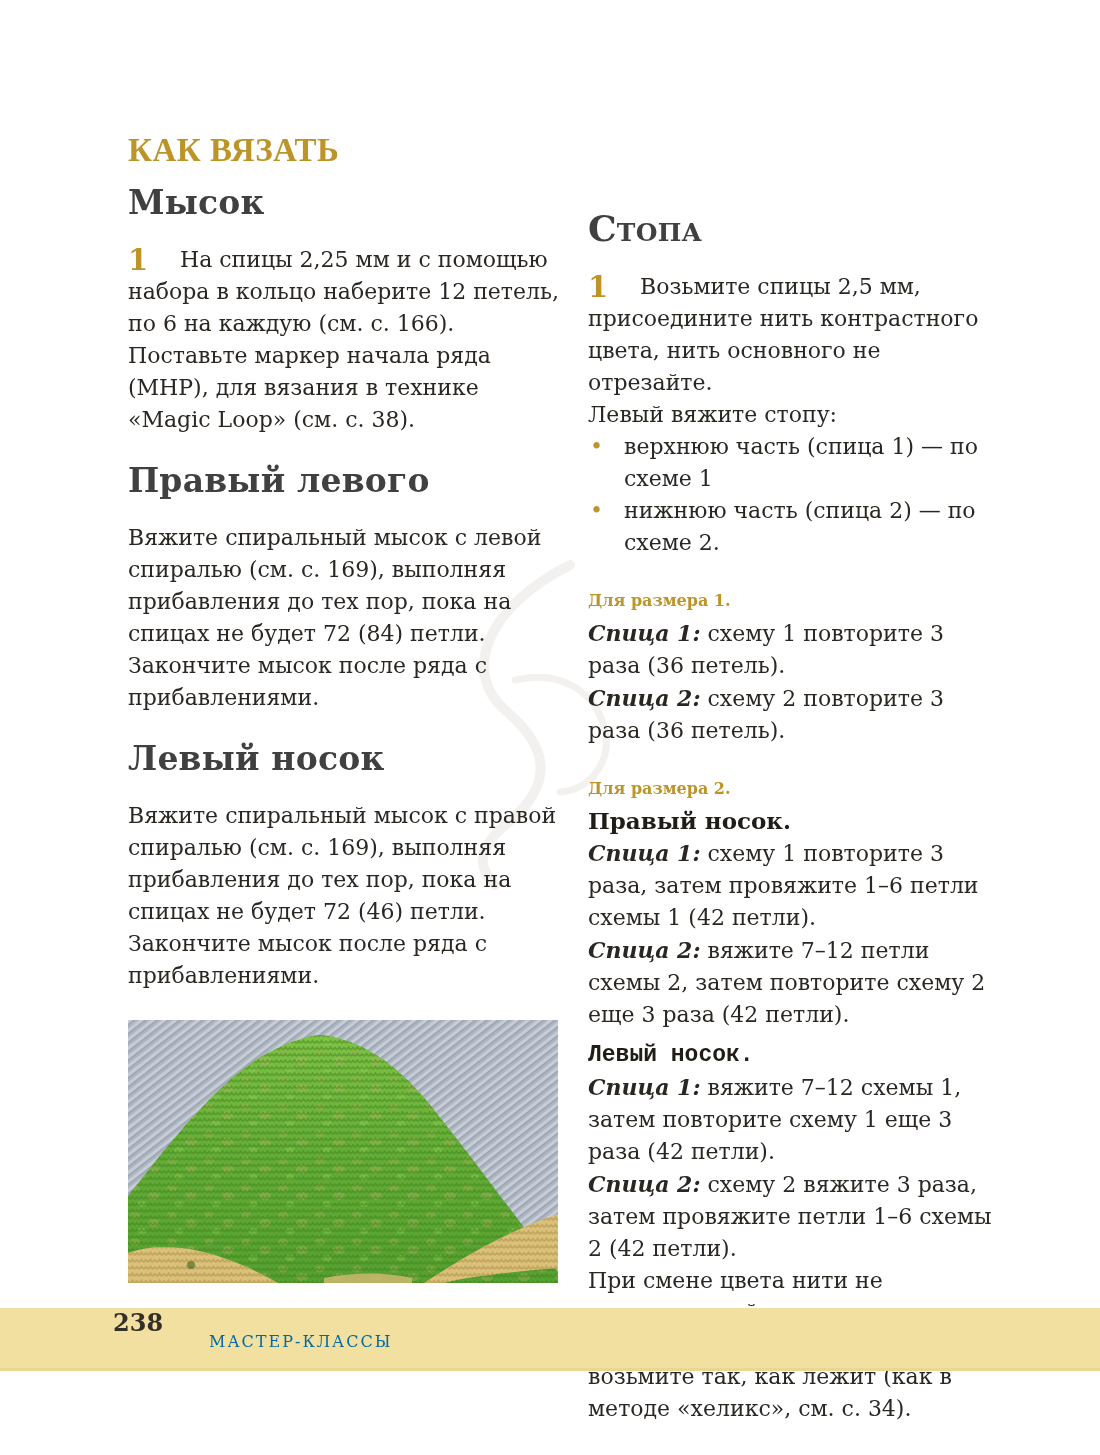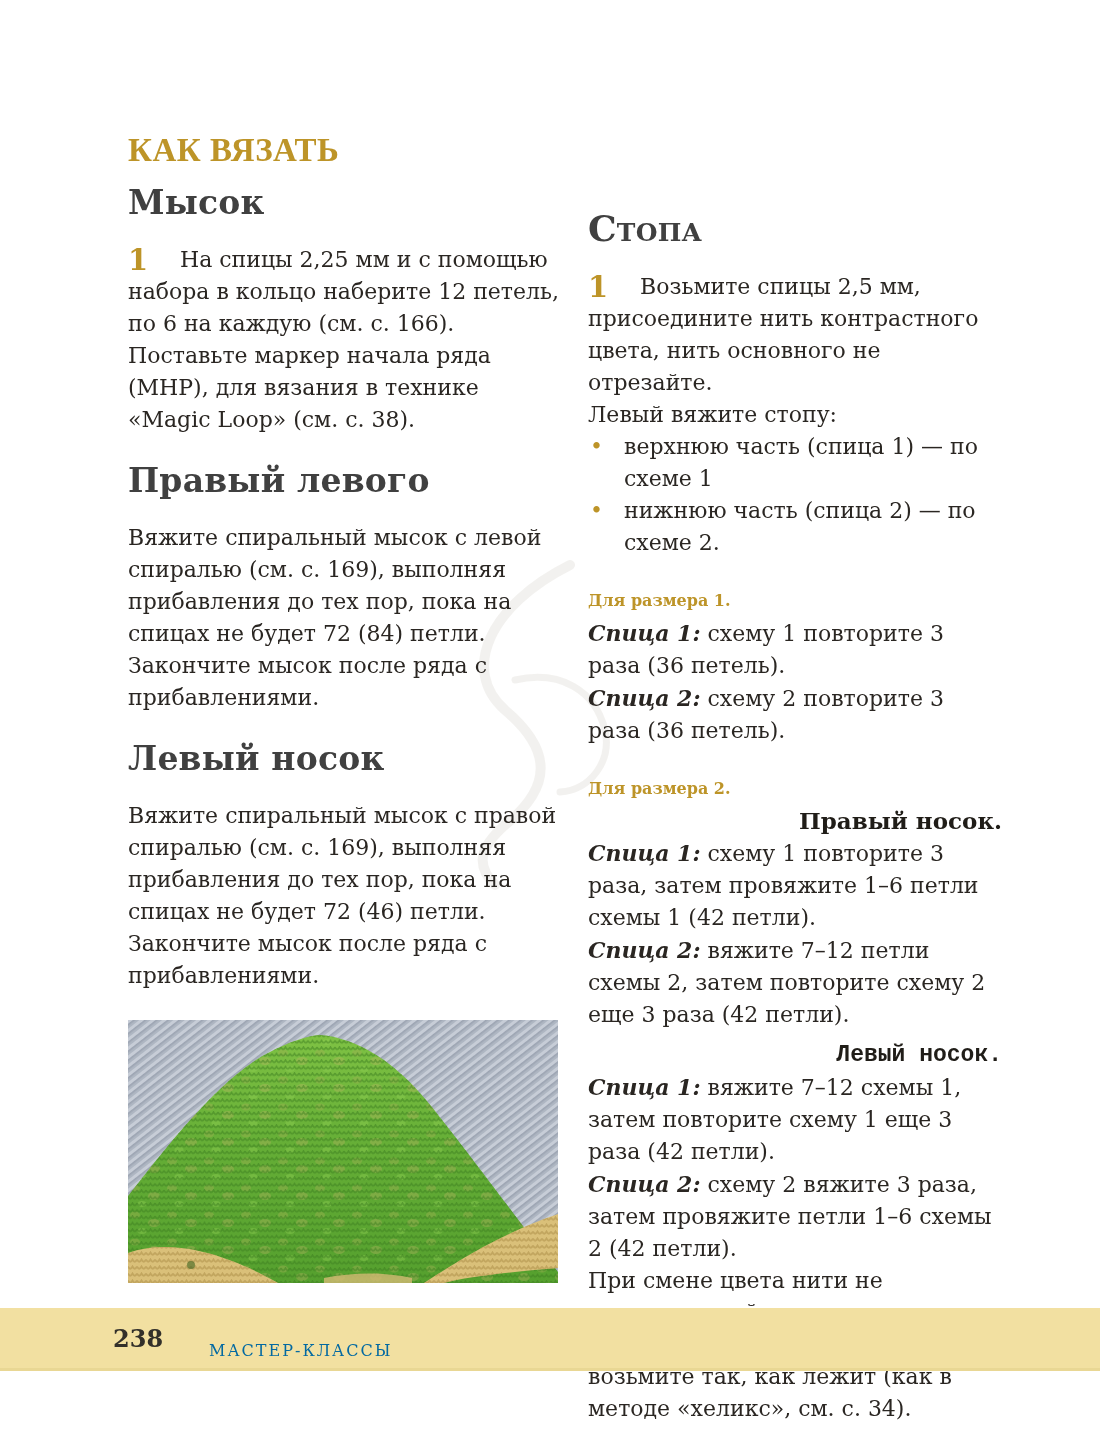--- a/index.html
+++ b/index.html
@@ -33,32 +33,32 @@
 
   .bullet-row { display:flex; font-size:22px; line-height:32px; }
   .bullet-dot {
     width:34px; flex:0 0 34px; color:#bd9428; font-size:22px; line-height:32px;
     padding-left:2px;
   }
   h3.gold {
     margin:26px 0 0 0; font-size:16px; line-height:32px; color:#bd9428;
     font-weight:bold;
   }
-  .subhead { font-size:23px; line-height:32px; font-weight:bold; color:#201d18;text-align:right; }
+  .subhead { font-size:23px; line-height:32px; font-weight:bold; color:#201d18; }
   .gap-top { margin-top:8px;font-family:Liberation Mono, monospace; }
   .note { margin-top:26px; }
 
   .photo-wrap { margin-top:28px; width:430px; height:263px; }
 
   .watermark { position:absolute; left:420px; top:560px; opacity:0.16; pointer-events:none; }
 
   .footer-band {
     position:absolute; left:0; top:1308px; width:1100px; height:60px;
     background:#f2e0a1; border-bottom:3px solid #e9d794;
-    display:flex; align-items:center;
+    display:flex; align-items:flex-start;
   }
   .footer-num  { margin-left:113px; font-size:24px; font-weight:bold; color:#33302a; }
   .footer-sec  { margin-left:46px; font-size:16px; letter-spacing:2px; color:#0369a1;margin-top:24px; }
 </style>
 </head>
 <body>
 
 <div class="page">
 
   <svg class="watermark" width="230" height="330" viewBox="0 0 230 330">

